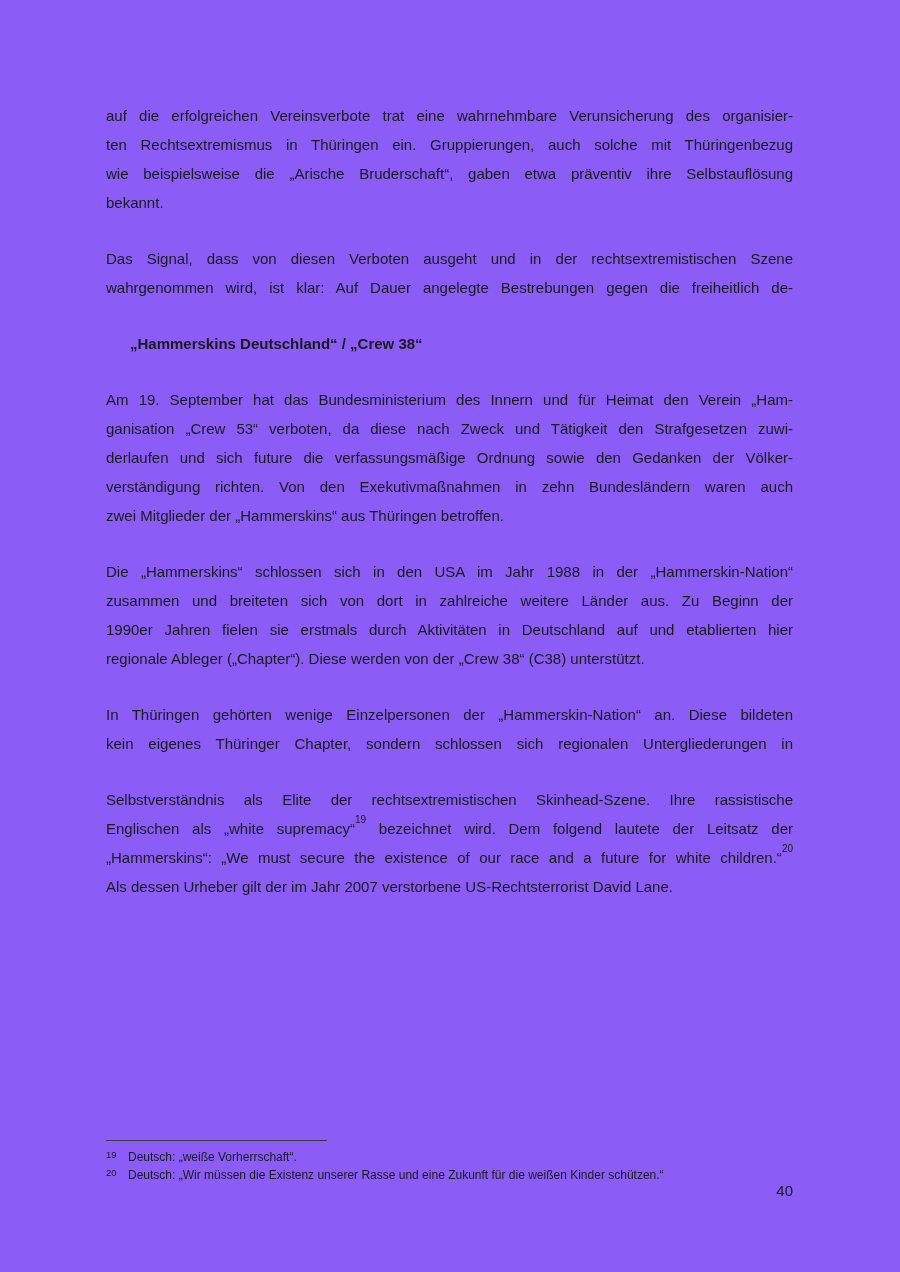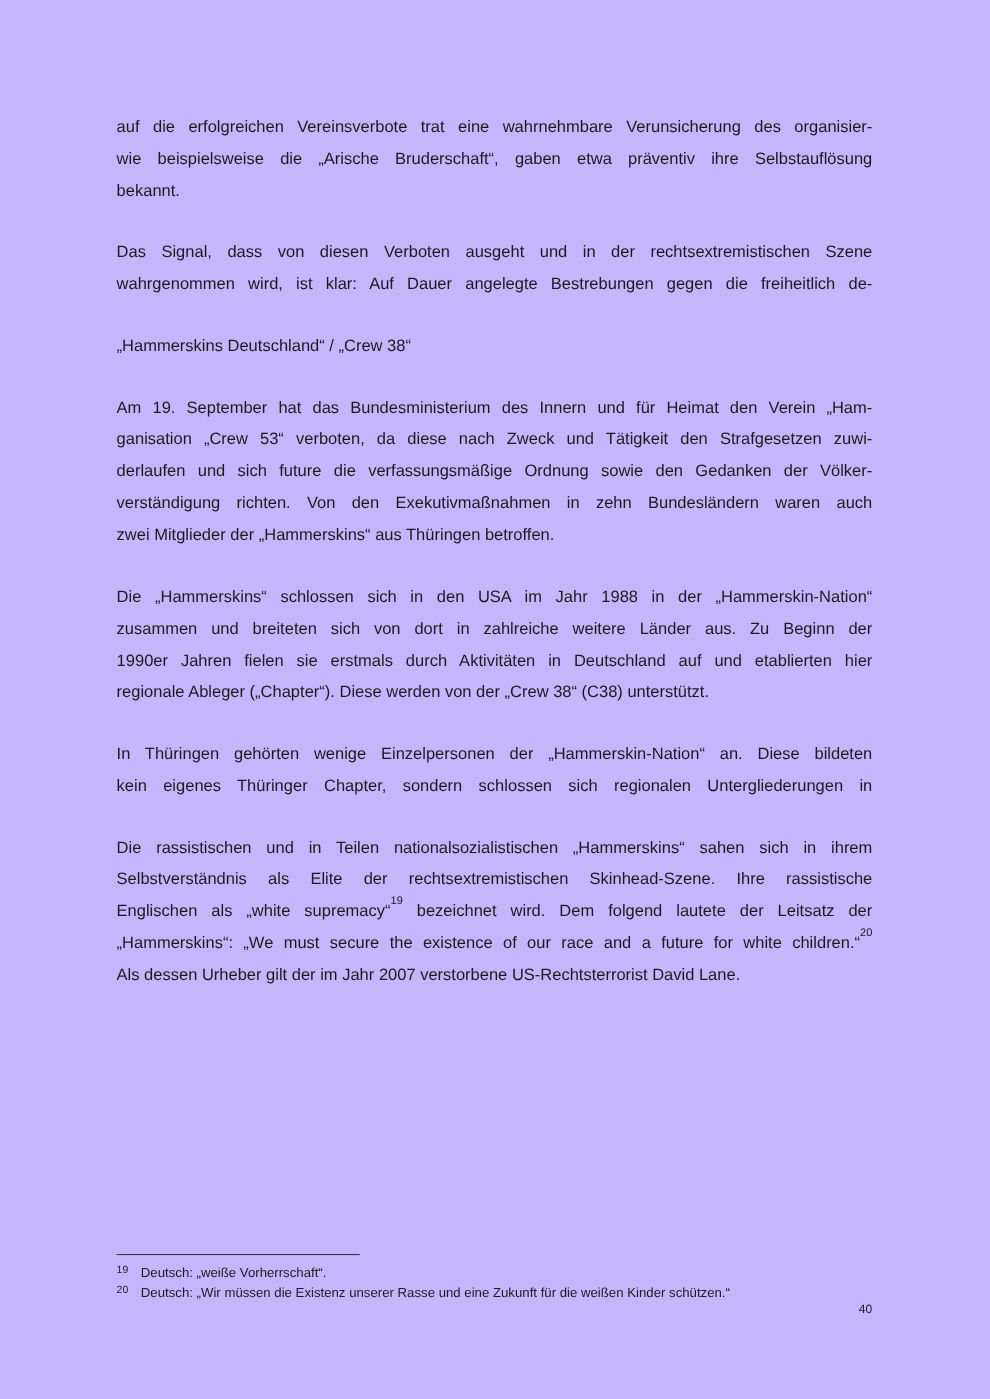--- a/index.html
+++ b/index.html
@@ -5,39 +5,40 @@
   html, body {
     margin: 0;
     padding: 0;
     background: #e8e8e8;
   }
   .page {
     position: relative;
     width: 900px;
     height: 1272px;
     margin: 0 auto;
-    background: #c4b5fd;
+    background: #8b5cf6;
     color: #1b1b1b;
     font-family: "Liberation Sans", "DejaVu Sans", sans-serif;
     overflow: hidden;
   }
   .content {
     position: absolute;
     left: 106px;
     right: 107px;
     top: 0;
     padding-top: 101px;
     font-size: 15px;
     line-height: 29px;
   }
   .para {
     margin: 0 0 27px 0;
   }
   .para.heading {
-    font-weight: normal;
+    font-weight: bold;
+    margin-left: 24px;
   }
   .line {
     text-align: justify;
     text-align-last: justify;
   }
   .line.last {
     text-align: justify;
     text-align-last: left;
   }
   .heading .line {
@@ -74,33 +75,34 @@
     position: relative;
     top: -2px;
   }
   .fn-text {
     flex: 1 1 auto;
   }
   .page-number {
     position: absolute;
     top: 1182px;
     right: 107px;
-    font-size: 11px;
+    font-size: 15px;
     line-height: 18px;
     text-align: right;
   }
 </style>
 </head>
 <body>
 
 <div class="page">
 
   <div class="content">
       <div class="para">
         <div class="line"><span>auf die erfolgreichen Vereinsverbote trat eine wahrnehmbare Verunsicherung des organisier-</span></div>
+        <div class="line"><span>ten Rechtsextremismus in Thüringen ein. Gruppierungen, auch solche mit Thüringenbezug</span></div>
         <div class="line"><span>wie beispielsweise die „Arische Bruderschaft“, gaben etwa präventiv ihre Selbstauflösung</span></div>
         <div class="line last"><span>bekannt.</span></div>
       </div>
       <div class="para">
         <div class="line"><span>Das Signal, dass von diesen Verboten ausgeht und in der rechtsextremistischen Szene</span></div>
         <div class="line"><span>wahrgenommen wird, ist klar: Auf Dauer angelegte Bestrebungen gegen die freiheitlich de-</span></div>
       </div>
       <div class="para heading">
         <div class="line last"><span>„Hammerskins Deutschland“ / „Crew 38“</span></div>
       </div>
@@ -115,21 +117,20 @@
         <div class="line"><span>Die „Hammerskins“ schlossen sich in den USA im Jahr 1988 in der „Hammerskin-Nation“</span></div>
         <div class="line"><span>zusammen und breiteten sich von dort in zahlreiche weitere Länder aus. Zu Beginn der</span></div>
         <div class="line"><span>1990er Jahren fielen sie erstmals durch Aktivitäten in Deutschland auf und etablierten hier</span></div>
         <div class="line last"><span>regionale Ableger („Chapter“). Diese werden von der „Crew 38“ (C38) unterstützt.</span></div>
       </div>
       <div class="para">
         <div class="line"><span>In Thüringen gehörten wenige Einzelpersonen der „Hammerskin-Nation“ an. Diese bildeten</span></div>
         <div class="line"><span>kein eigenes Thüringer Chapter, sondern schlossen sich regionalen Untergliederungen in</span></div>
       </div>
       <div class="para">
-        <div class="line"><span>Die rassistischen und in Teilen nationalsozialistischen „Hammerskins“ sahen sich in ihrem</span></div>
         <div class="line"><span>Selbstverständnis als Elite der rechtsextremistischen Skinhead-Szene. Ihre rassistische</span></div>
         <div class="line"><span>Englischen als „white supremacy“</span><sup class="fnref">19</sup><span> bezeichnet wird. Dem folgend lautete der Leitsatz der</span></div>
         <div class="line"><span>„Hammerskins“: „We must secure the existence of our race and a future for white children.“</span><sup class="fnref">20</sup></div>
         <div class="line last"><span>Als dessen Urheber gilt der im Jahr 2007 verstorbene US-Rechtsterrorist David Lane.</span></div>
       </div>
     </div>
 
   <div class="footnote-area">
     <div class="fn-separator"></div>
     <div class="footnote">

